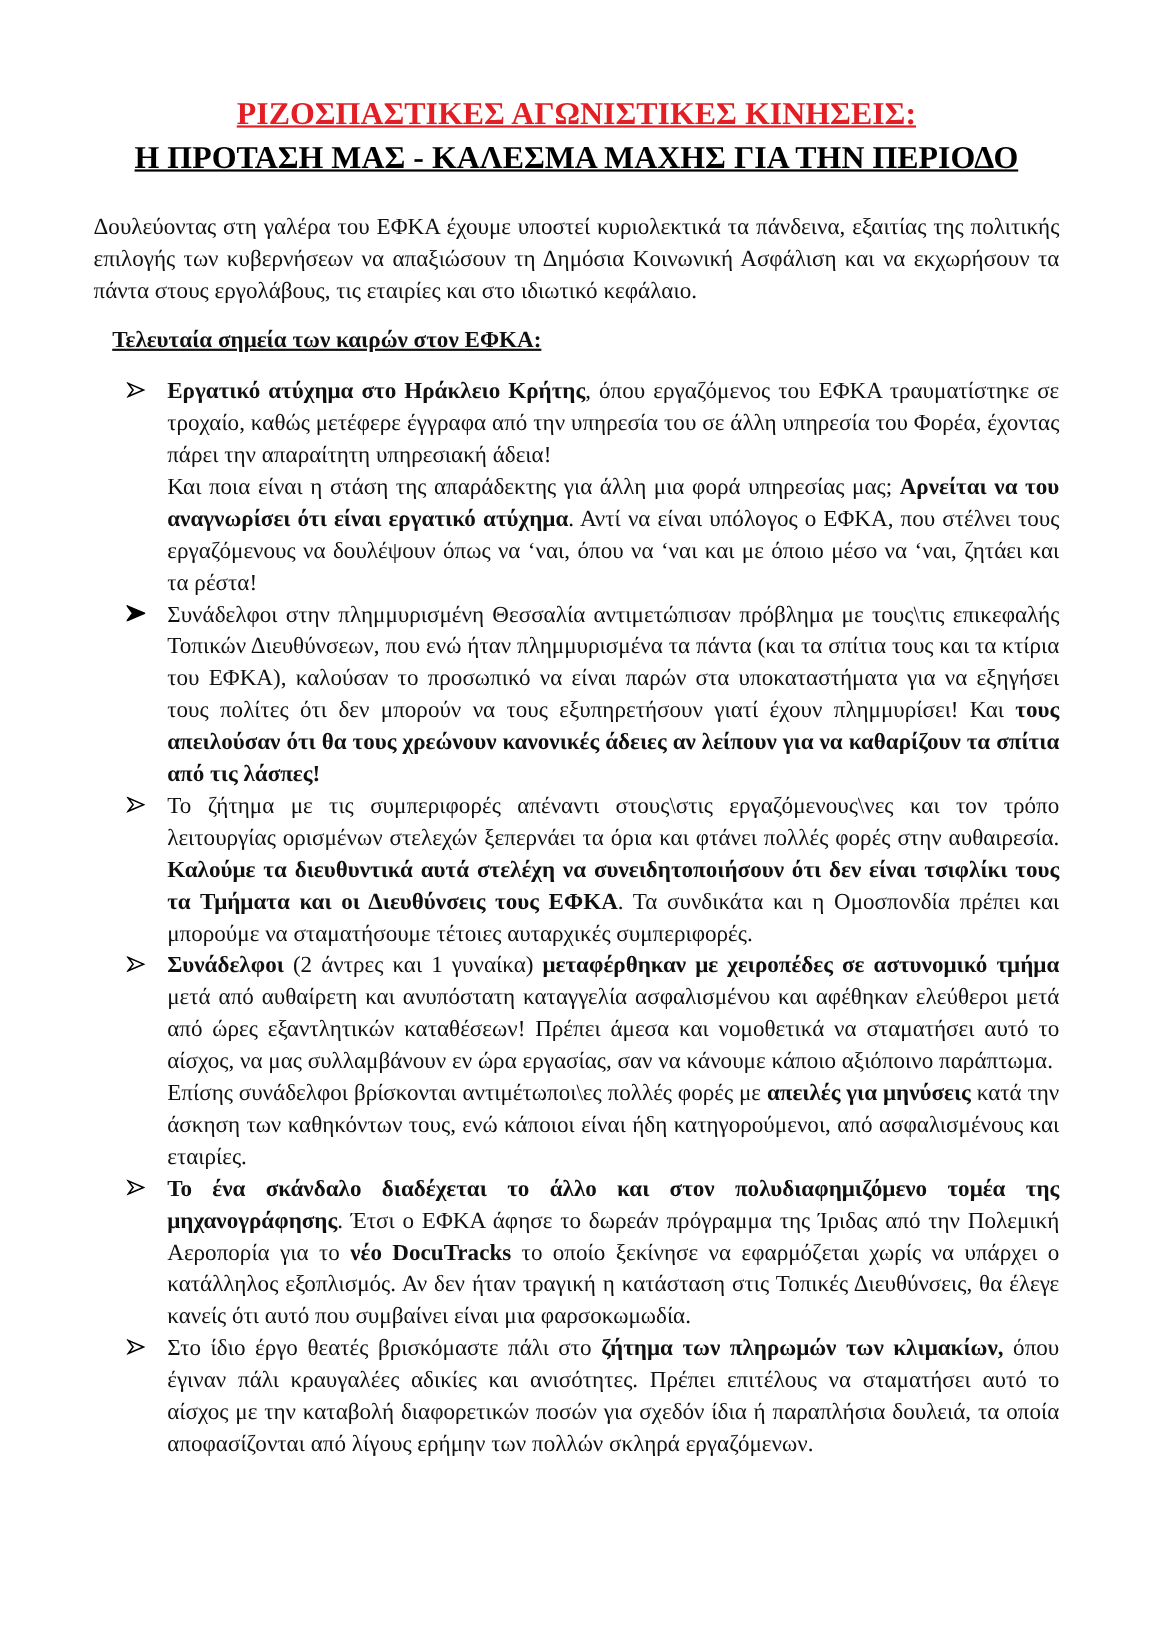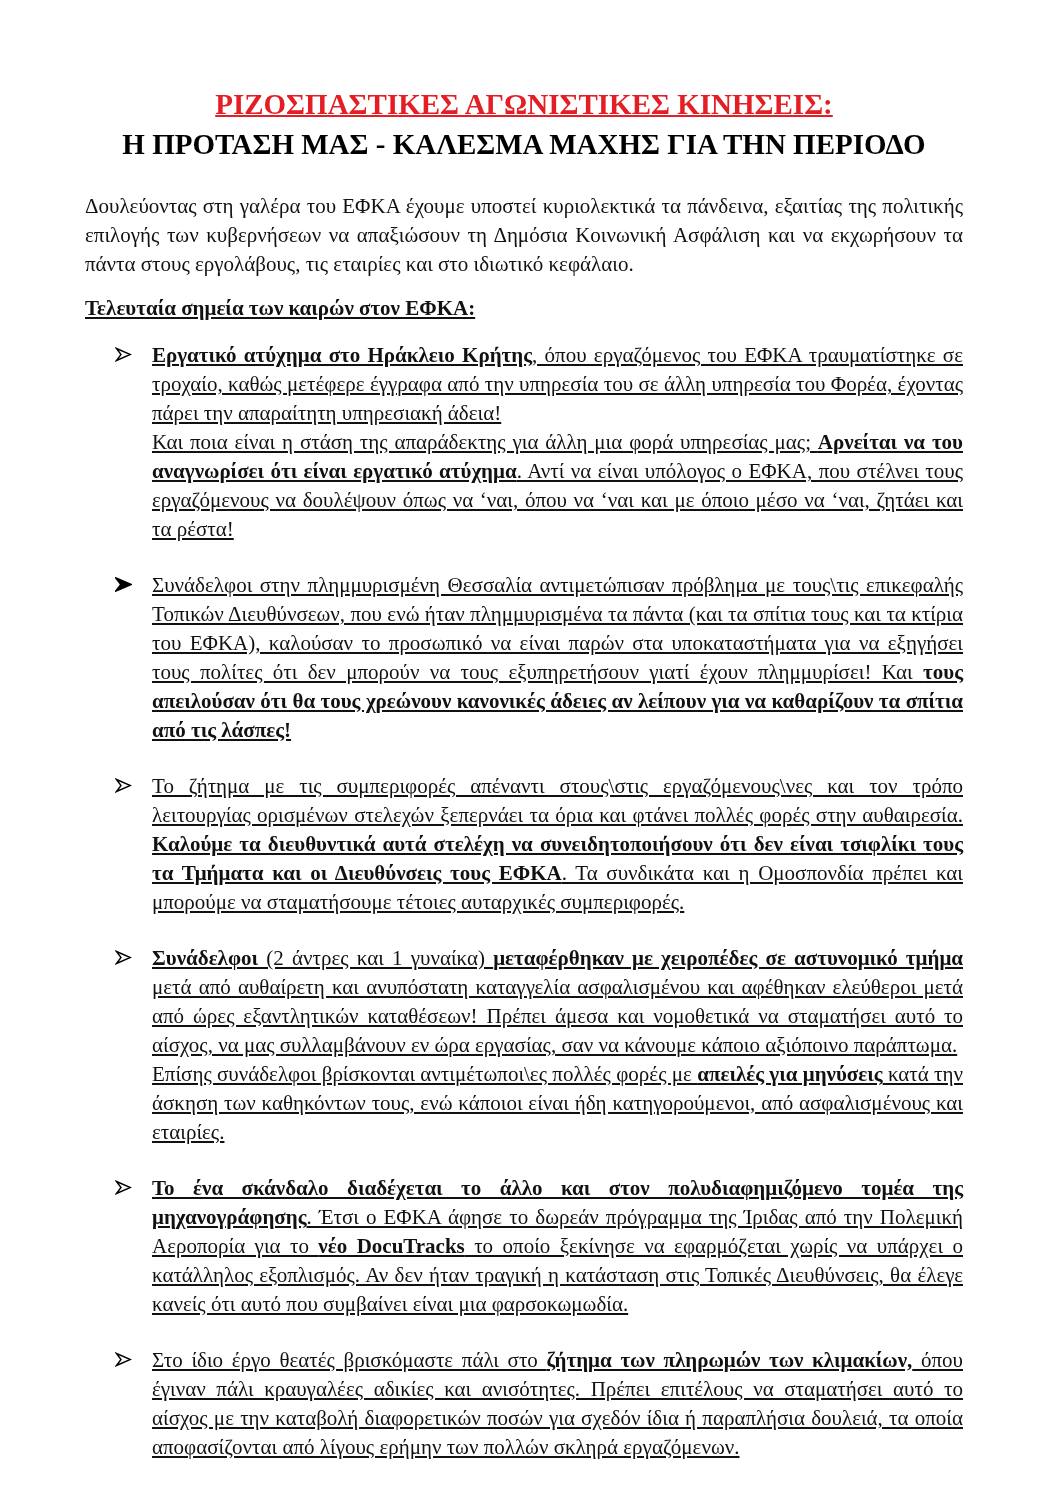--- a/index.html
+++ b/index.html
@@ -14,43 +14,42 @@
     color: #111111;
   }
   .titles { text-align: center; font-weight: bold; font-size: 29px; line-height: 40px; }
   .title-red {
     color: var(--title-red, #e31e24);
     text-decoration: underline;
     text-decoration-thickness: 2px;
   }
   .title-black {
     color: #000000;
+    text-decoration: underline;
     text-decoration-thickness: 2px;
   }
   .intro {
     margin: 28px 0 0 0;
     font-size: 21px;
     line-height: 29px;
     text-align: justify;
   }
   .heading {
-    margin: 15px 0 0 0;
+    margin: 15px 0 0 17px;
     font-size: 21px;
     line-height: 29px;
     font-weight: bold;
     text-decoration: underline;
   }
   ul.bullets {
     list-style: none;
     margin: 18px 0 0 0;
     padding: 0 0 0 30px;
     display: flex;
     flex-direction: column;
-    gap: 27px;
-    text-decoration: underline;
   }
   ul.bullets li { display: flex; font-size: 21px; line-height: 29px; }
   .marker { flex: 0 0 37px; padding-top: 6px; }
   .marker svg { display: block; }
   .btext { flex: 1; text-align: justify; }
   .bold { font-weight: bold; }
 </style>
 </head>
 <body>
 

